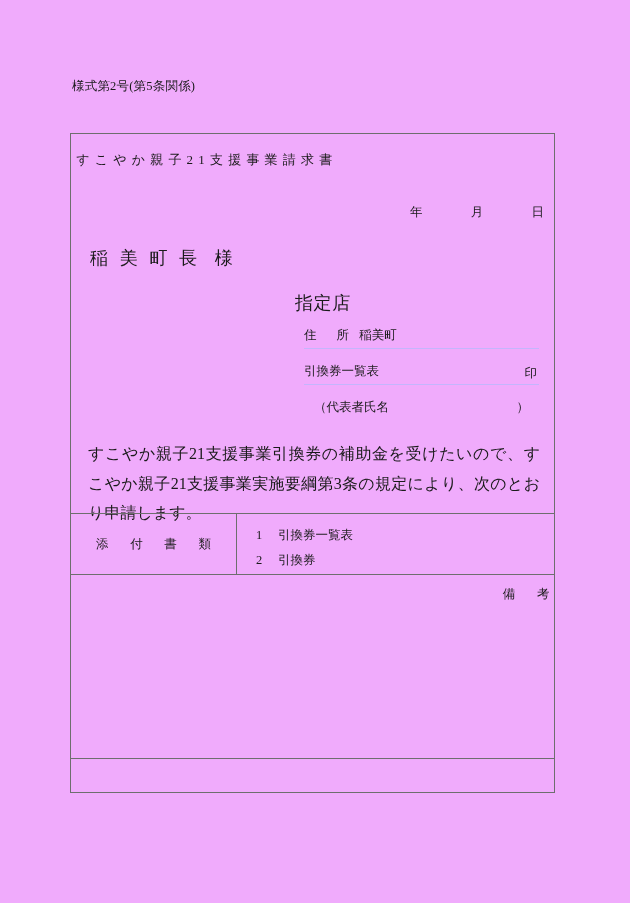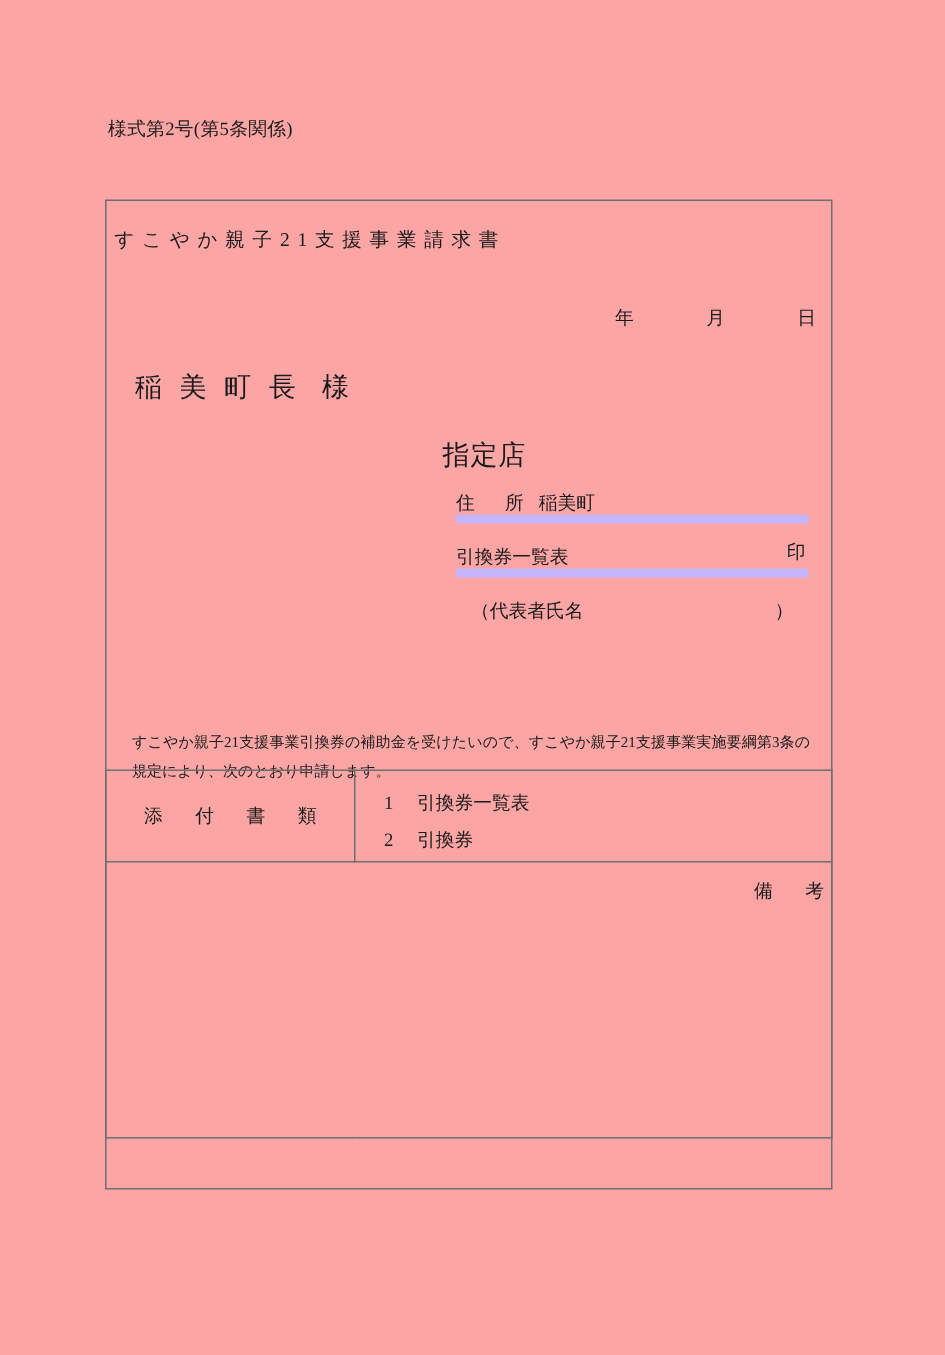--- a/index.html
+++ b/index.html
@@ -12,21 +12,21 @@
     height: 903px;
     position: relative;
     font-family: "Liberation Serif", "DejaVu Serif", serif;
     color: #1a1a1a;
     overflow: hidden;
   }
 
   .page {
     position: absolute;
     inset: 0;
-    background: #fca5a5;
+    background: #f0abfc;
   }
 
   
   .form-number {
     position: absolute;
     left: 72px;
     top: 78px;
     font-size: 12.5px;
     letter-spacing: 0.2px;
     white-space: nowrap;
@@ -95,21 +95,21 @@
     font-size: 18px;
     letter-spacing: 0.6px;
     white-space: nowrap;
   }
 
   .field-row {
     position: absolute;
     left: 233px;
     width: 235px;
     height: 22px;
-    border-bottom: 6px solid #c4b5fd;
+    border-bottom: 1px solid #c4b5fd;
     box-sizing: border-box;
     font-size: 12.5px;
     white-space: nowrap;
   }
   .field-row.address { top: 193px; }
   .field-row.name    { top: 229px; }
 
   .field-row .lbl-spaced {
     letter-spacing: 3.8px;
   }
@@ -130,24 +130,23 @@
   .rep-row .close-paren {
     float: right;
   }
 
   
   .body-text {
     position: absolute;
     left: 17px;
     top: 305px;
     width: 452px;
-    font-size: 10px;
+    font-size: 16px;
     line-height: 1.85;
     text-align: justify;
-    margin-top: 48px;
   }
 
   
   .tbl {
     position: absolute;
     left: -1px;
     top: 379px;
     width: 485px;
     border-collapse: collapse;
     table-layout: fixed;

